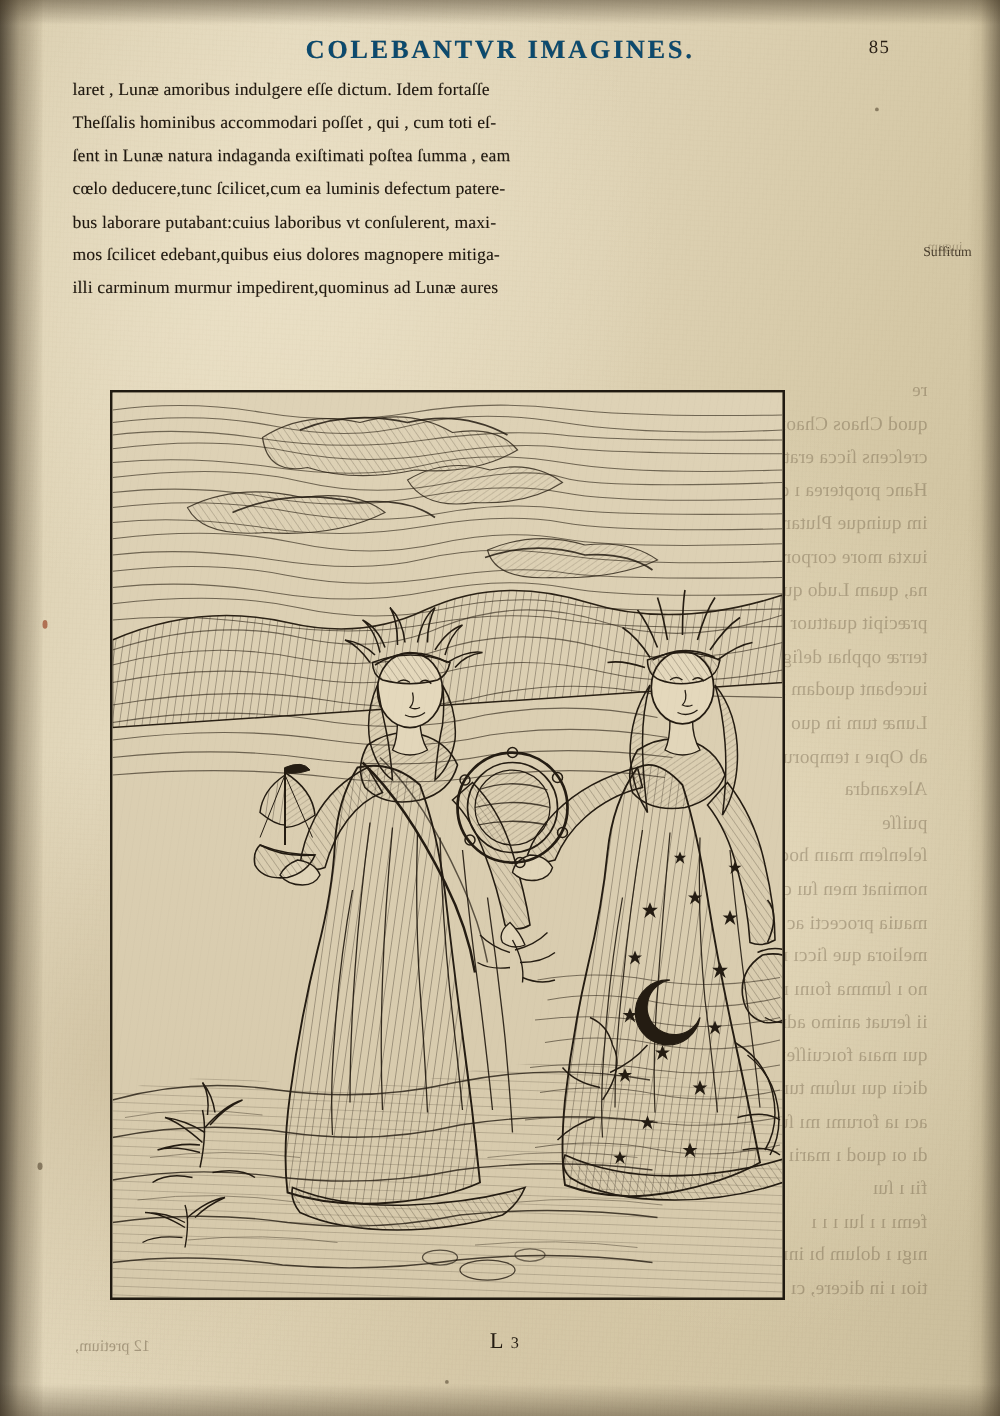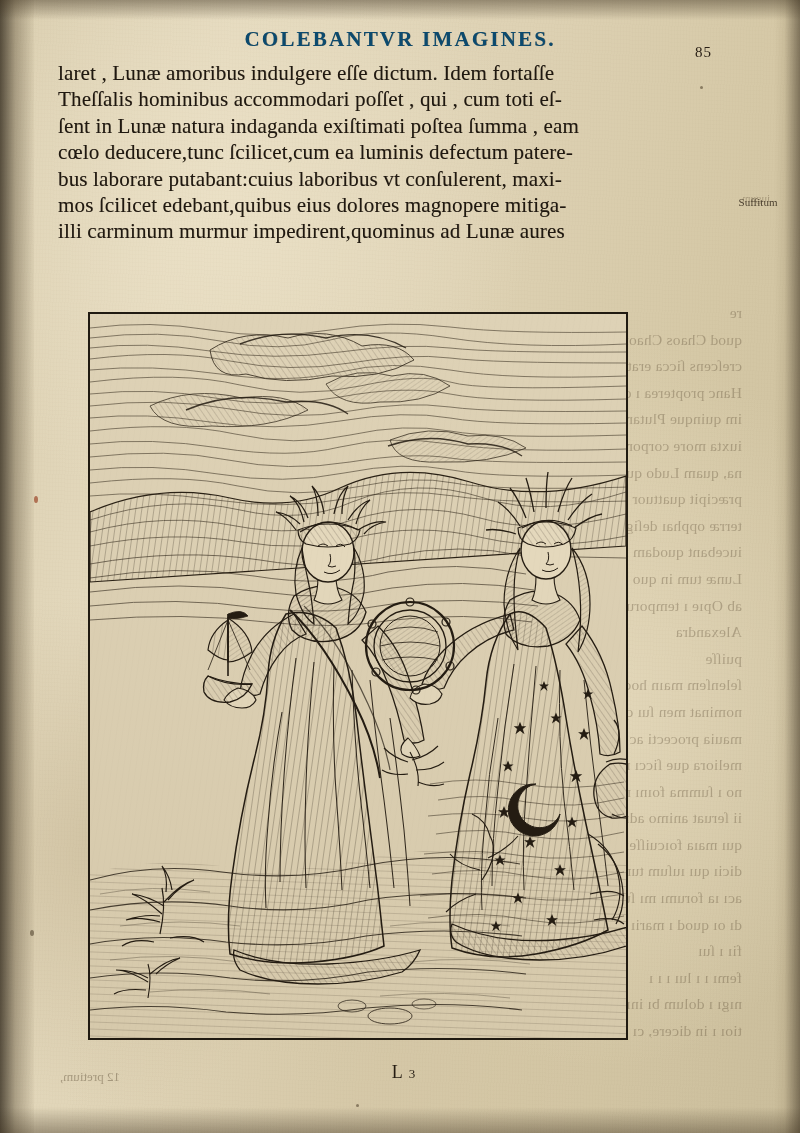--- a/index.html
+++ b/index.html
@@ -113,31 +113,30 @@
     text-shadow: 0.4px 0.3px 0 rgba(60,45,25,0.45);
     font-weight: bold;
   }
   .folio {
     position: absolute;
     top: 30px;
     right: 88px;
     font-size: 15px;
     color: #2a2016;
     letter-spacing: 1px;
-    margin-top: 14px;
   }
 
   
   .bodytext {
     position: absolute;
     top: 60px;
     left: 58px;
     width: 600px;
     color: #1f1810;
-    font-size: 21px;
+    font-size: 14px;
     line-height: 26.4px;
     letter-spacing: 0.15px;
     text-shadow: 0.35px 0.25px 0 rgba(45,33,18,0.35);
   }
   .bodytext div {
     white-space: nowrap;
   }
 
   
   .marginnote {

